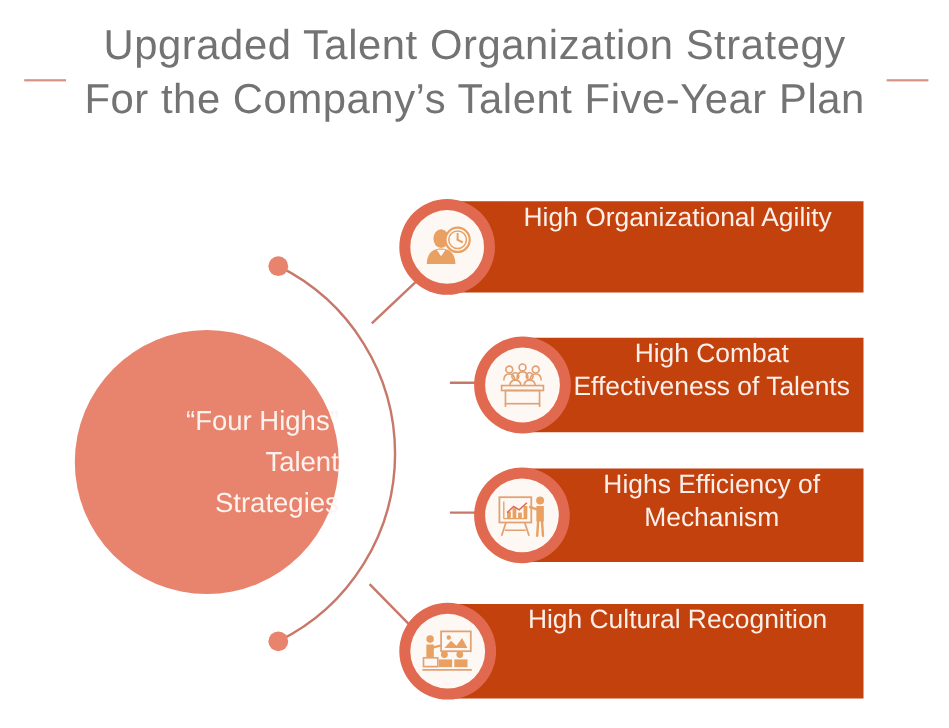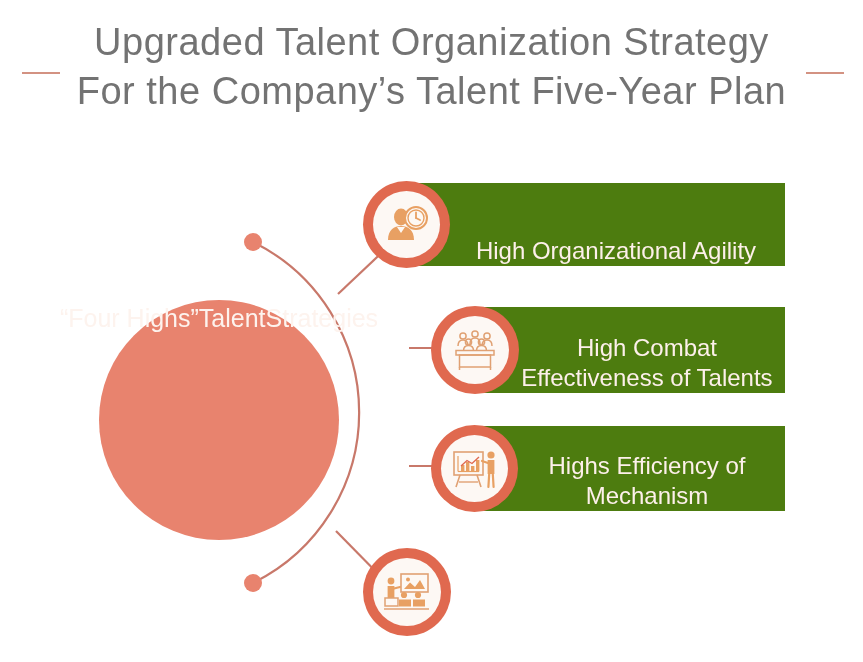--- a/index.html
+++ b/index.html
@@ -39,29 +39,29 @@
     height: 2px;
     background: #d39282;
     top: 72px;
   }
   #title-dash-left  { left: 22px;  width: 38px; }
   #title-dash-right { left: 806px; width: 38px; }
 
   
   #hub-circle {
     position: absolute;
-    left: 99px;
+    left: 68px;
     top: 300px;
     width: 240px;
     height: 240px;
     border-radius: 50%;
     background: #e8836e;
     display: flex;
-    flex-direction: row;
-    align-items: flex-start;
+    flex-direction: column;
+    align-items: flex-end;
     justify-content: center;
   }
   .hub-line {
     color: #fdf3ee;
     font-size: 25px;
     line-height: 37px;
     white-space: nowrap;
     text-align: center;
   }
 
@@ -71,23 +71,23 @@
     left: 0;
     top: 0;
     width: 863px;
     height: 662px;
     pointer-events: none;
   }
 
   
   .bar {
     position: absolute;
-    background: #4d7c0f;
-    display: flex;
-    align-items: flex-end;
+    background: #c2410c;
+    display: flex;
+    align-items: flex-start;
   }
   .bar-label {
     color: #fdf0ea;
     font-size: 24px;
     line-height: 30px;
     text-align: center;
     flex: 1;
     padding-right: 10px;
     white-space: pre-line;
   }
@@ -246,20 +246,23 @@
 
         <circle cx="41" cy="9" r="3.6" fill="#e8a063"></circle>
         <path d="M37.6 14 L44.4 14 L44.4 28 L37.6 28 Z" fill="#e8a063"></path>
         <line x1="38" y1="17" x2="32" y2="15" stroke="#e8a063" stroke-width="2.2" stroke-linecap="round"></line>
         <line x1="39.2" y1="28" x2="38.4" y2="41" stroke="#e8a063" stroke-width="2.2" stroke-linecap="round"></line>
         <line x1="42.8" y1="28" x2="43.6" y2="41" stroke="#e8a063" stroke-width="2.2" stroke-linecap="round"></line>
       </svg>
     </div>
   </div>
 
+  <div class="bar" id="bar-4">
+    <div class="bar-label">High Cultural Recognition</div>
+  </div>
   <div class="badge" id="badge-4">
     <div class="badge-inner">
       <svg class="badge-icon" width="50" height="44" viewBox="0 0 50 44" xmlns="http://www.w3.org/2000/svg">
 
         <rect x="19" y="4" width="27" height="18" fill="none" stroke="#e0a173" stroke-width="1.6"></rect>
         <path d="M22 19 L28 12.5 L33 17 L38 10 L43 19 Z" fill="#e8a063"></path>
         <circle cx="26" cy="9.5" r="2" fill="#e8a063"></circle>
 
         <circle cx="9" cy="11" r="3.4" fill="#e8a063"></circle>
         <path d="M5.6 16 L12.4 16 L12.4 28 L5.6 28 Z" fill="#e8a063"></path>

